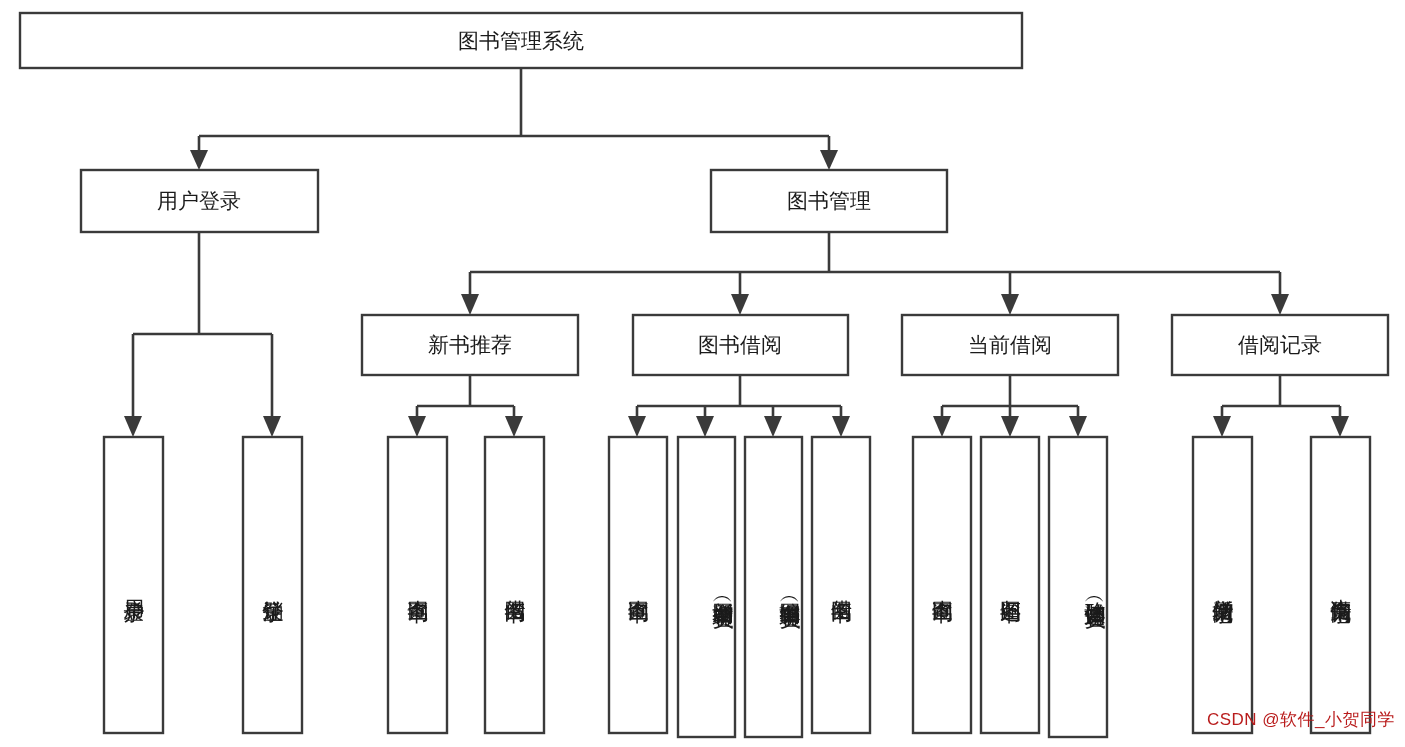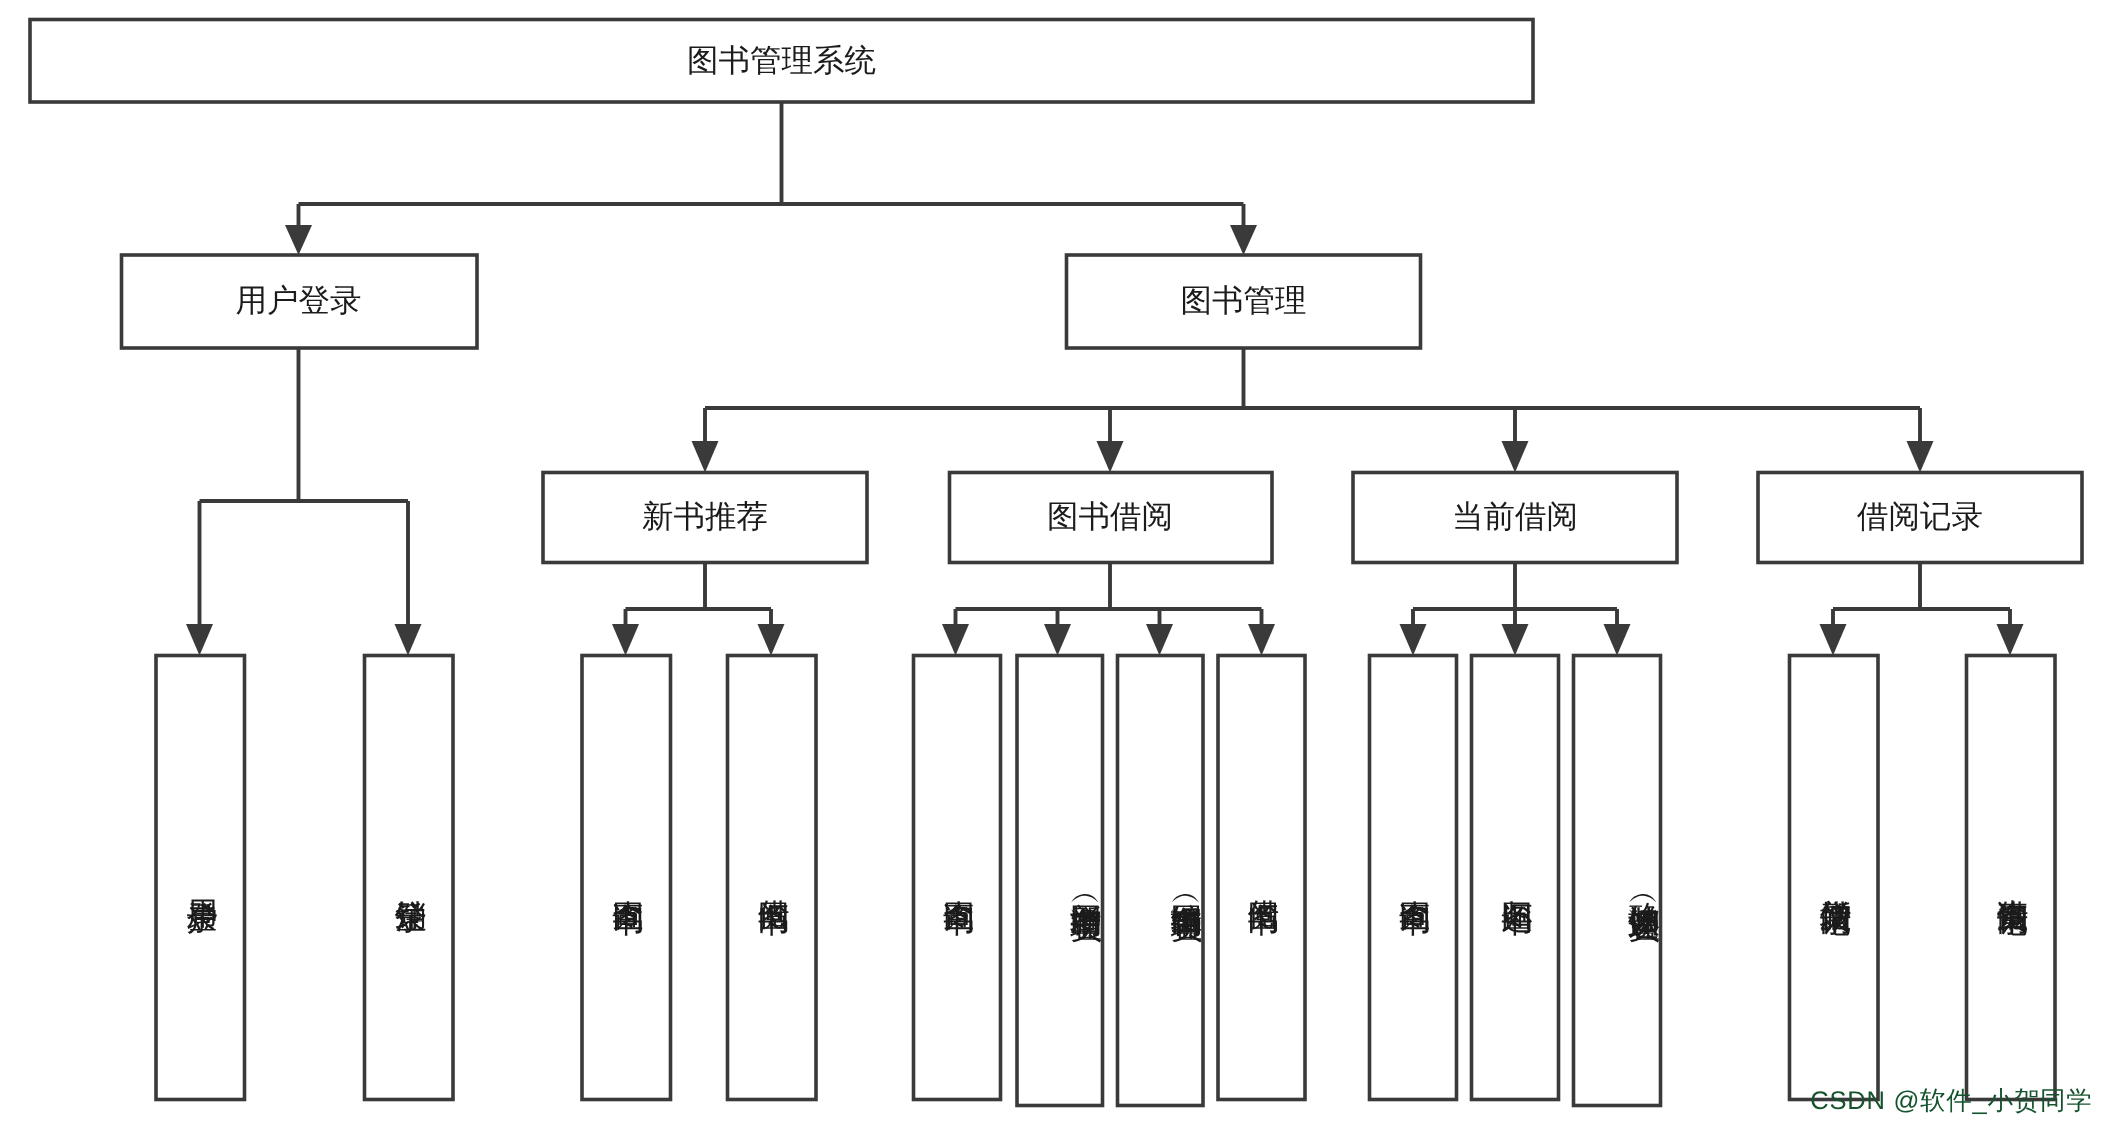--- a/index.html
+++ b/index.html
@@ -61,24 +61,24 @@
     letter-spacing: 1px;
     white-space: nowrap;
     pointer-events: none;
   }
   .leaf-label.centered {
     align-items: center;
   }
   .watermark {
     position: absolute;
     right: 10px;
-    bottom: 2px;
+    bottom: 16px;
     font-family: "Liberation Sans", "DejaVu Sans", sans-serif;
     font-size: 17px;
-    color: #14532d;
+    color: #b91c1c;
     letter-spacing: 0.5px;
     user-select: none;
   }
 </style>
 </head>
 <body>
 
 <div id="diagram-root">
 
   <svg id="diagram-svg" viewBox="0 0 1405 747">

